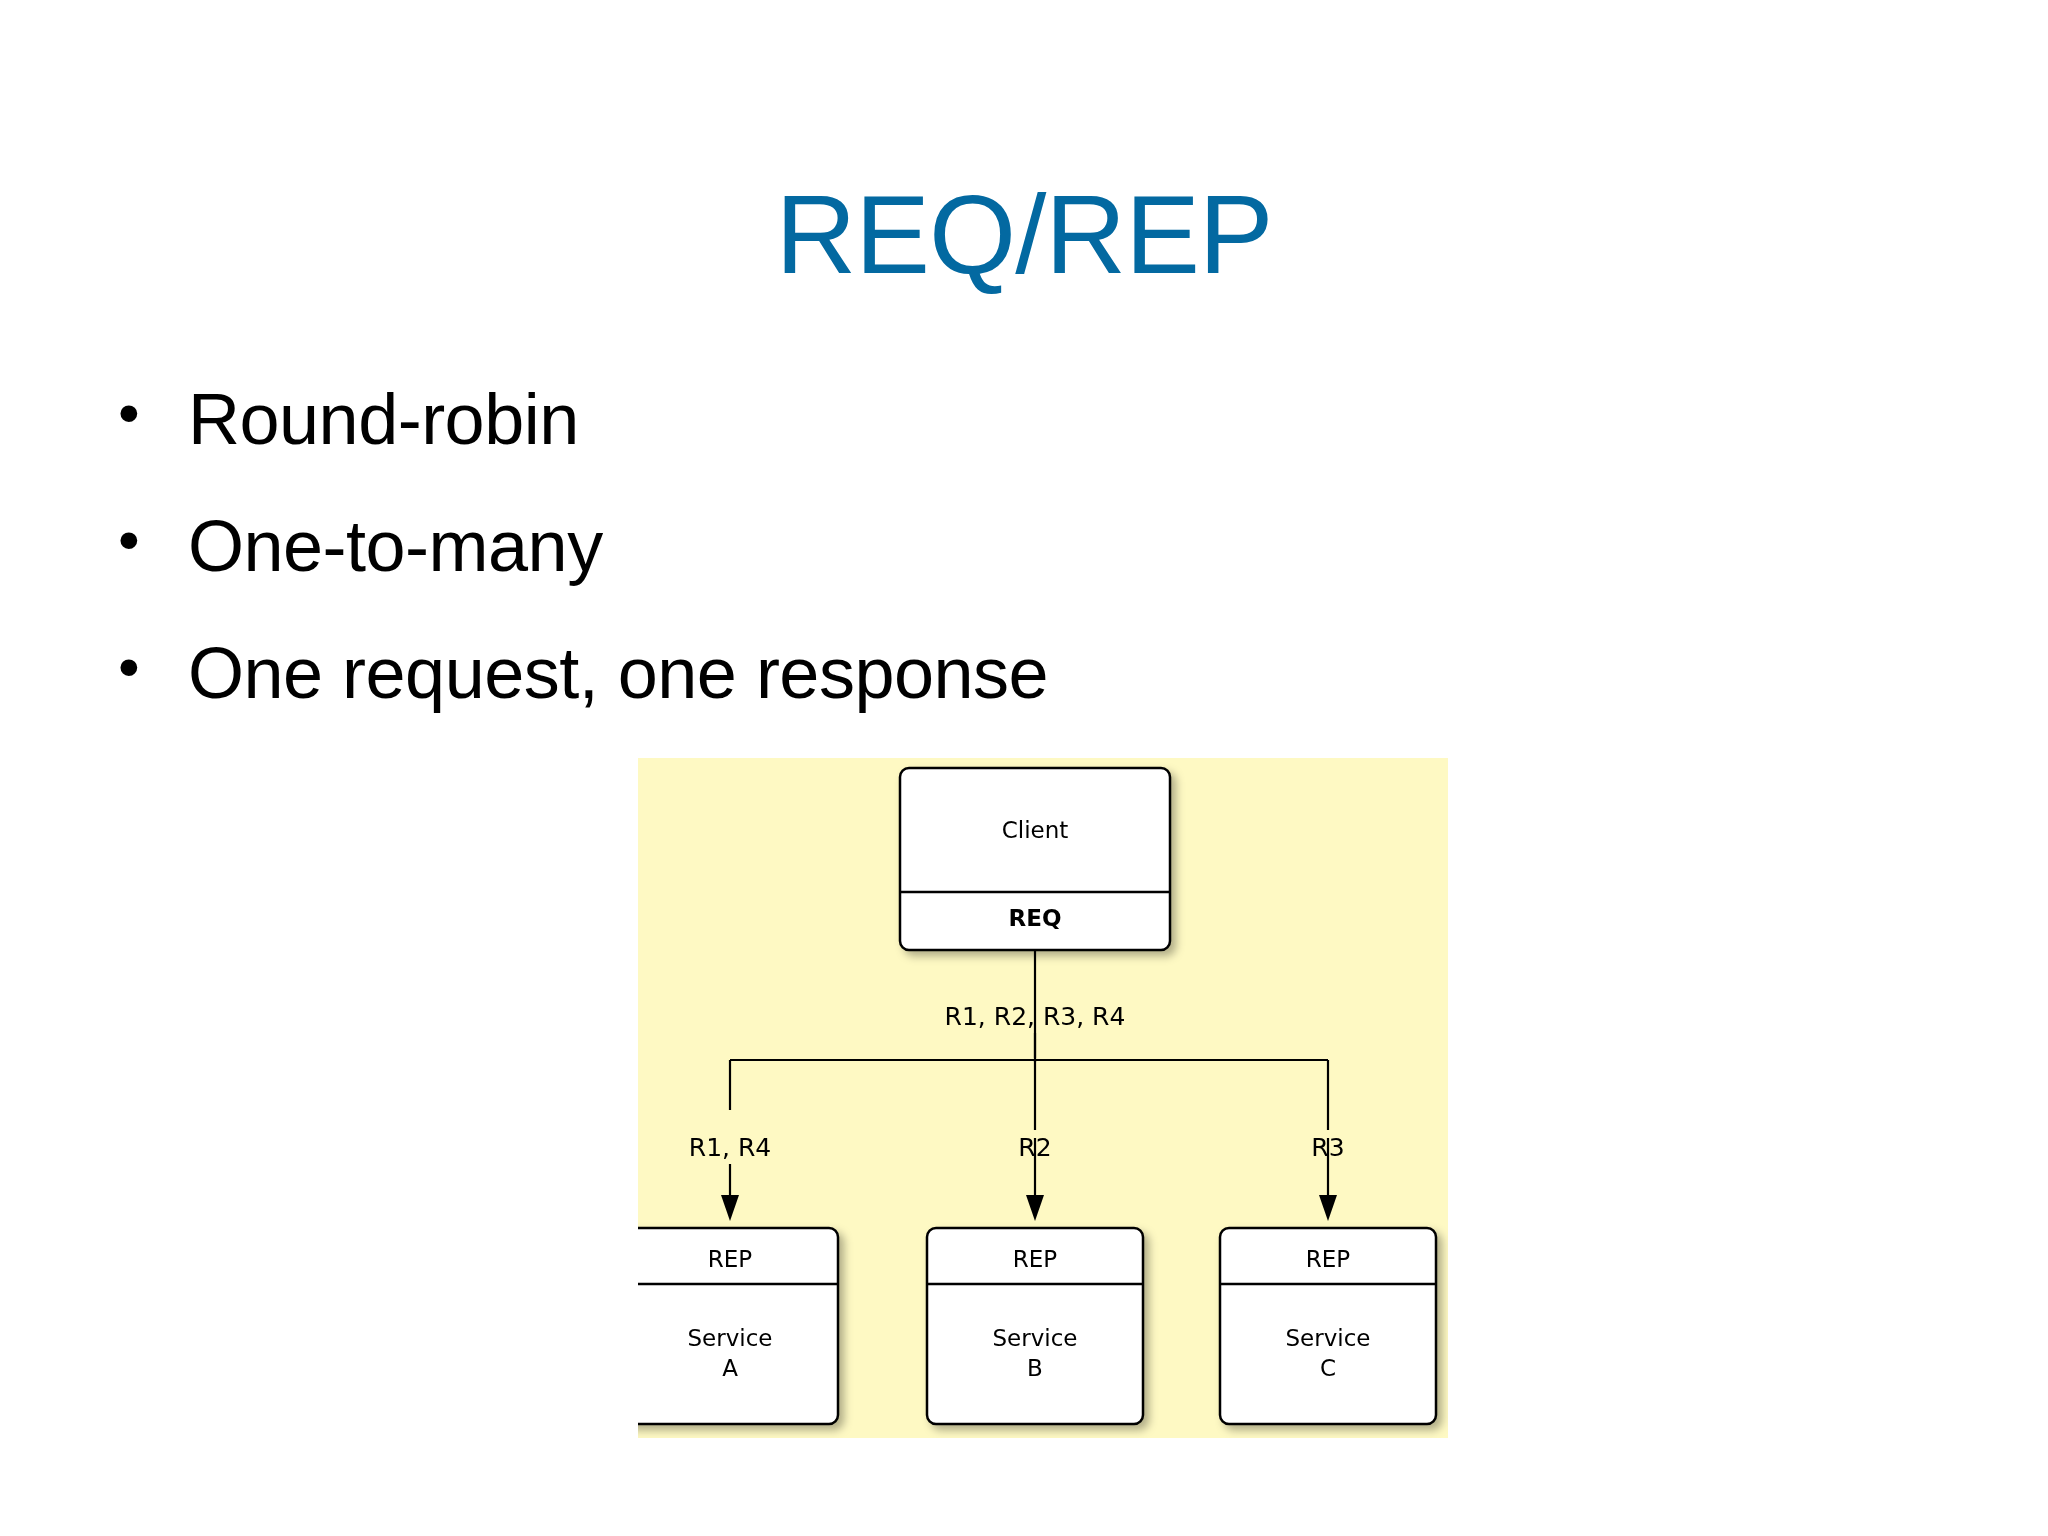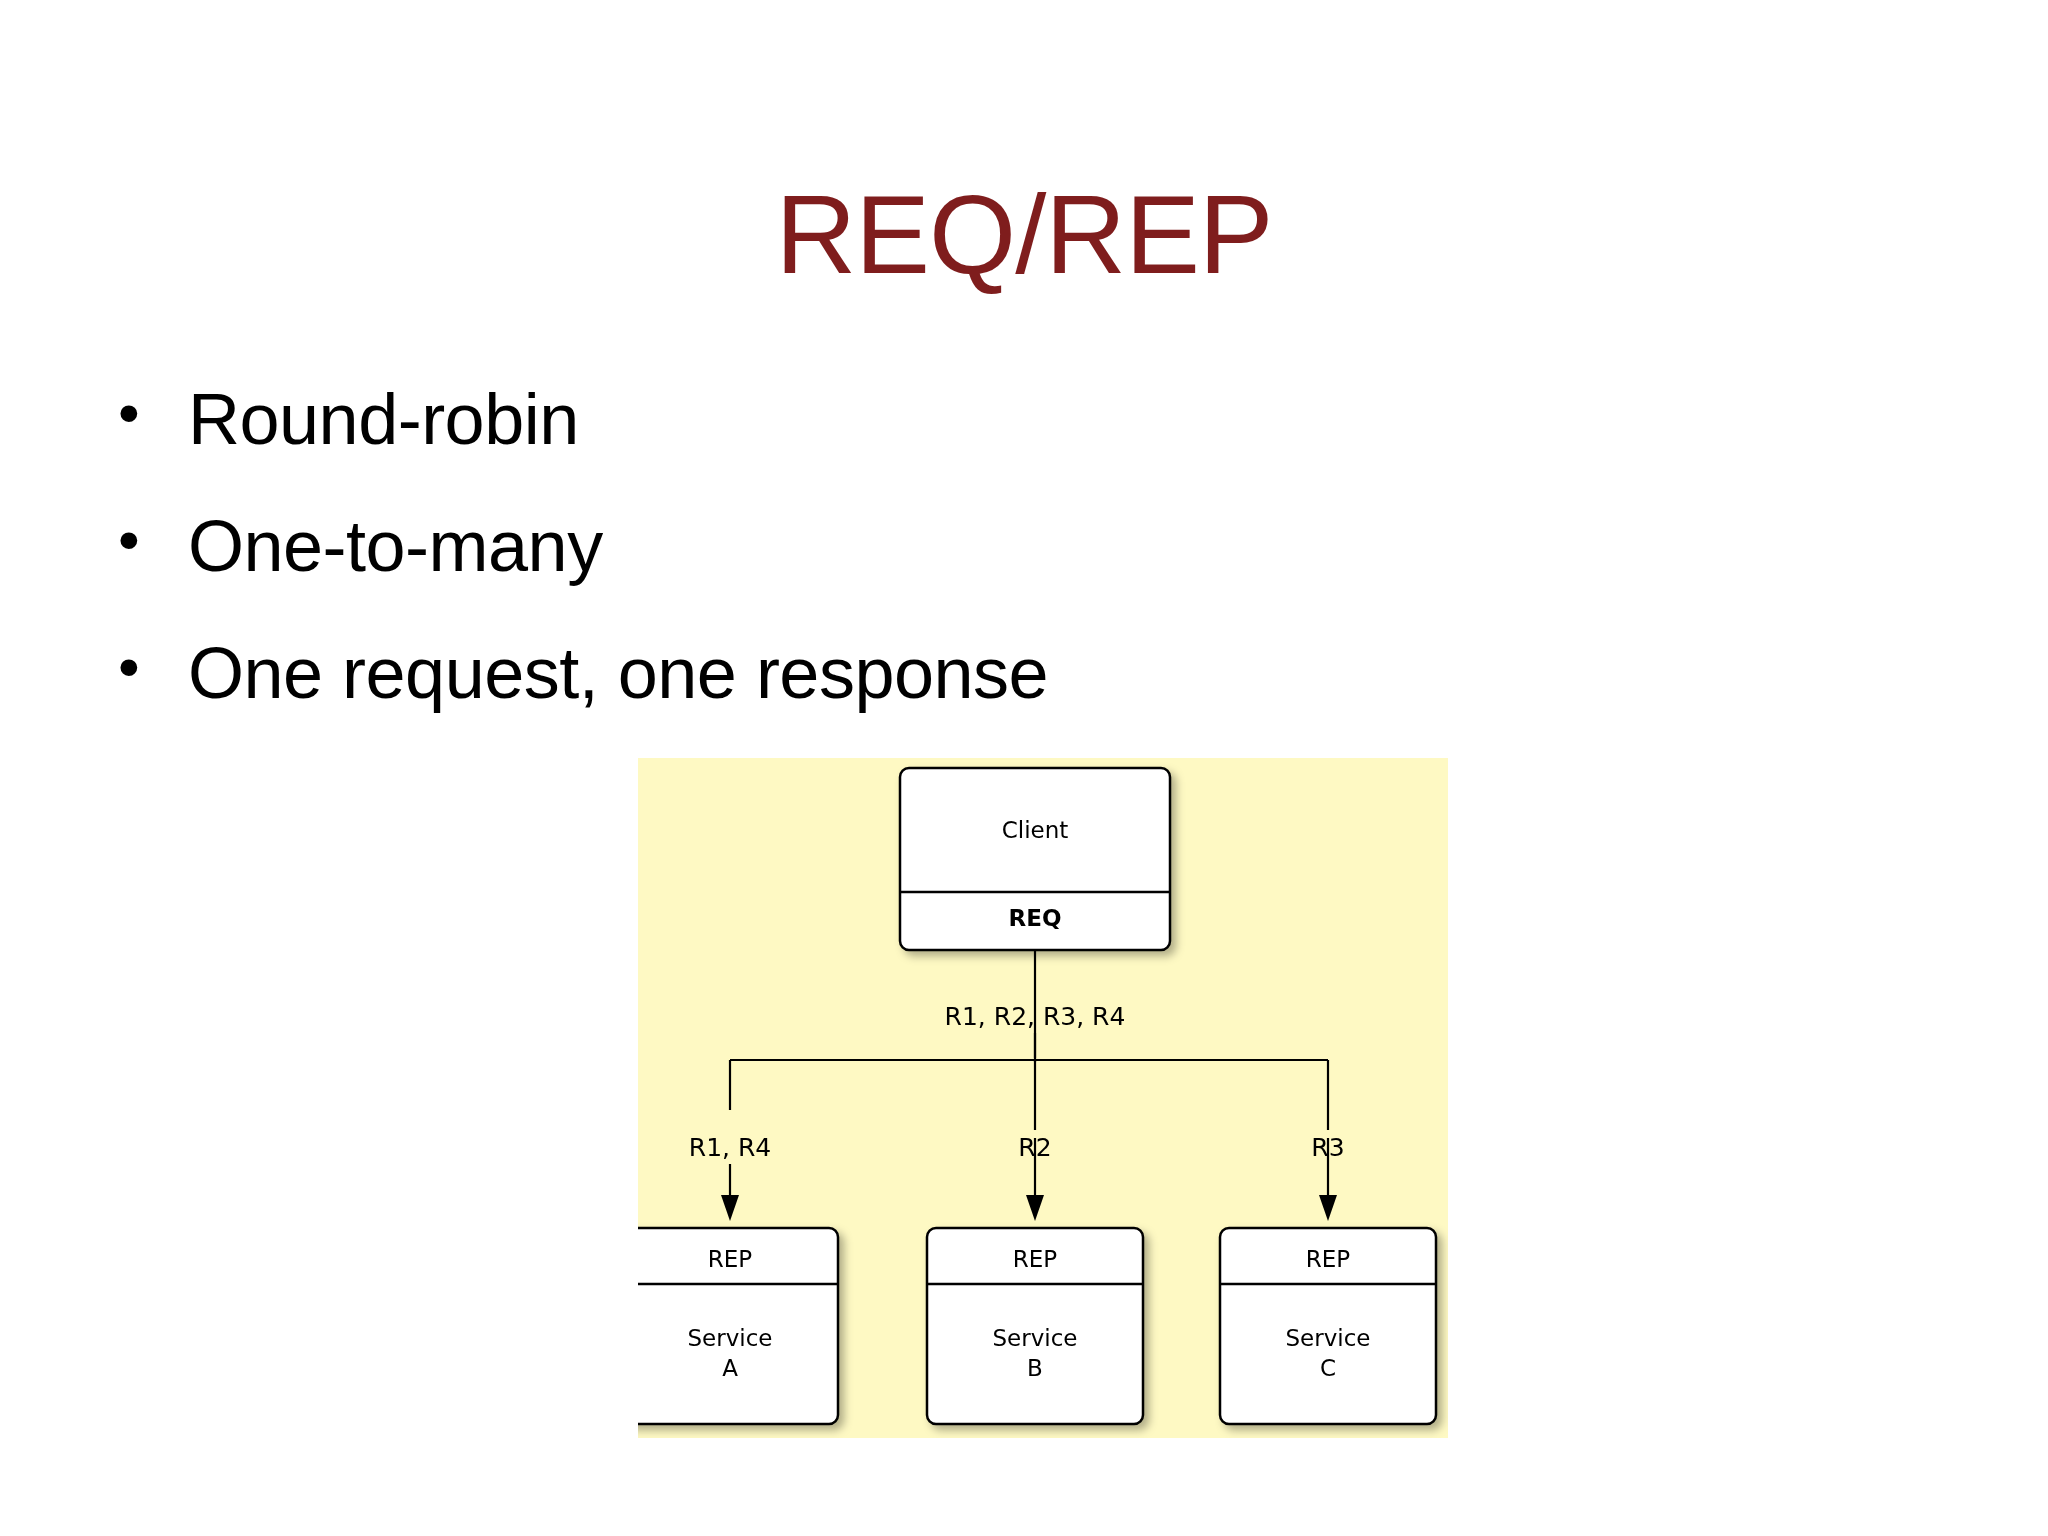--- a/index.html
+++ b/index.html
@@ -23,21 +23,21 @@
     position: absolute;
     top: 96px;
     left: 0;
     width: 2048px;
     text-align: center;
     font-family: "Liberation Sans", sans-serif;
     font-size: 112px;
     font-weight: 400;
     line-height: 1.15;
     letter-spacing: -1px;
-    color: #7f1d1d;
+    color: #0369a1;
     white-space: nowrap;
   }
 
   
   .bullet-list {
     position: absolute;
     top: 372px;
     left: 118px;
     width: 1500px;
     margin: 0;

